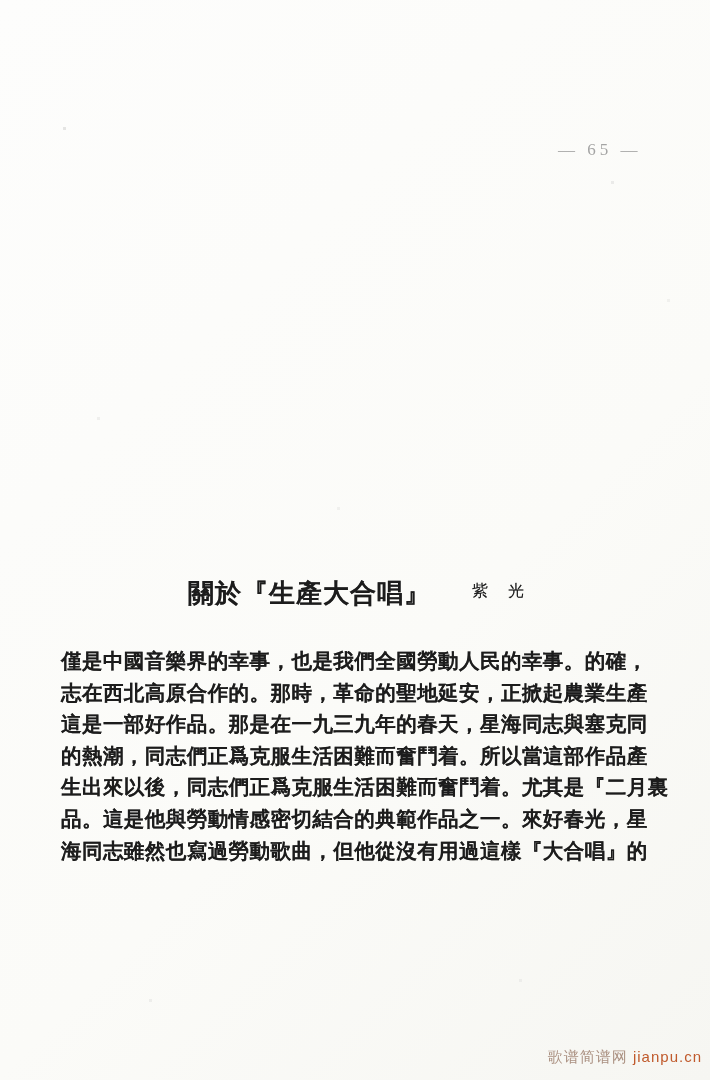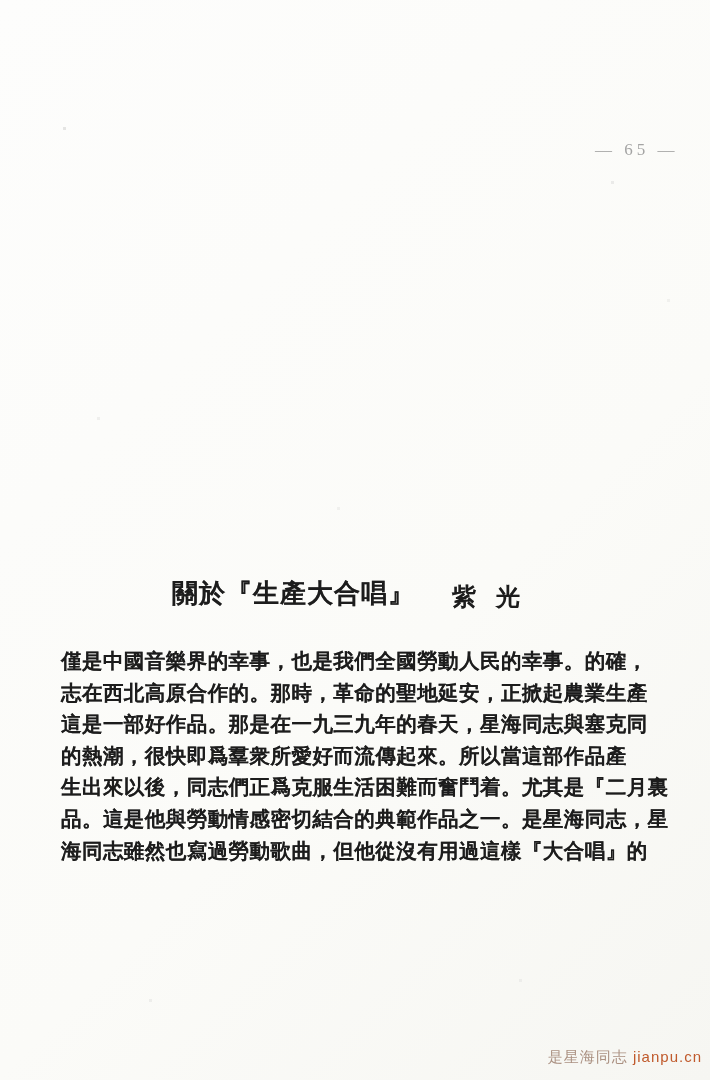--- a/index.html
+++ b/index.html
@@ -11,31 +11,30 @@
     overflow:hidden;
     font-family:"Liberation Serif","DejaVu Serif",serif;
     color:var(--ink,#1c1c1c);
   }
   .page-number{
     position:absolute;top:140px;left:558px;
     font-size:17px;letter-spacing:4px;
     color:var(--page_number,#8f8f8f);
     opacity:.8;filter:blur(.4px);
     white-space:nowrap;
-    margin-left:37px;
   }
   .title{
-    position:absolute;top:576px;left:172px;
+    position:absolute;top:576px;left:188px;
     font-size:26px;font-weight:700;letter-spacing:1px;
     white-space:nowrap;
     text-shadow:0 0 .5px rgba(0,0,0,.55);
   }
   .author{
-    position:absolute;top:581px;left:452px;
-    font-size:24px;font-weight:700;letter-spacing:20px;
+    position:absolute;top:581px;left:472px;
+    font-size:16px;font-weight:400;letter-spacing:20px;
     white-space:nowrap;
     text-shadow:0 0 .5px rgba(0,0,0,.45);
   }
   .body-text{
     position:absolute;top:646px;left:61px;width:596px;
   }
   .body-line{
     font-size:20.5px;line-height:31.6px;
     letter-spacing:.45px;font-weight:600;
     white-space:nowrap;
@@ -70,25 +69,25 @@
   <div class="page-number">— 65 —</div>
 
   <div class="title">關於『生產大合唱』</div>
 
   <div class="author">紫光</div>
 
   <div class="body-text">
     <div class="body-line">僅是中國音樂界的幸事，也是我們全國勞動人民的幸事。的確，</div>
     <div class="body-line">志在西北高原合作的。那時，革命的聖地延安，正掀起農業生產</div>
     <div class="body-line">這是一部好作品。那是在一九三九年的春天，星海同志與塞克同</div>
-    <div class="body-line">的熱潮，很快即爲羣衆所愛好而流傳起來。所以當這部作品產</div>
+    <div class="body-line">的熱潮，同志們正爲克服生活困難而奮鬥着。所以當這部作品產</div>
     <div class="body-line">生出來以後，同志們正爲克服生活困難而奮鬥着。尤其是『二月裏</div>
-    <div class="body-line">品。這是他與勞動情感密切結合的典範作品之一。是星海同志，星</div>
+    <div class="body-line">品。這是他與勞動情感密切結合的典範作品之一。來好春光，星</div>
     <div class="body-line">海同志雖然也寫過勞動歌曲，但他從沒有用過這樣『大合唱』的</div>
   </div>
 
   <div class="watermark">
-    <span class="site">是星海同志</span>
+    <span class="site">歌谱简谱网</span>
     <span class="url">jianpu.cn</span>
   </div>
 
   <div class="specks"></div>
 </div>
 
 </body></html>

